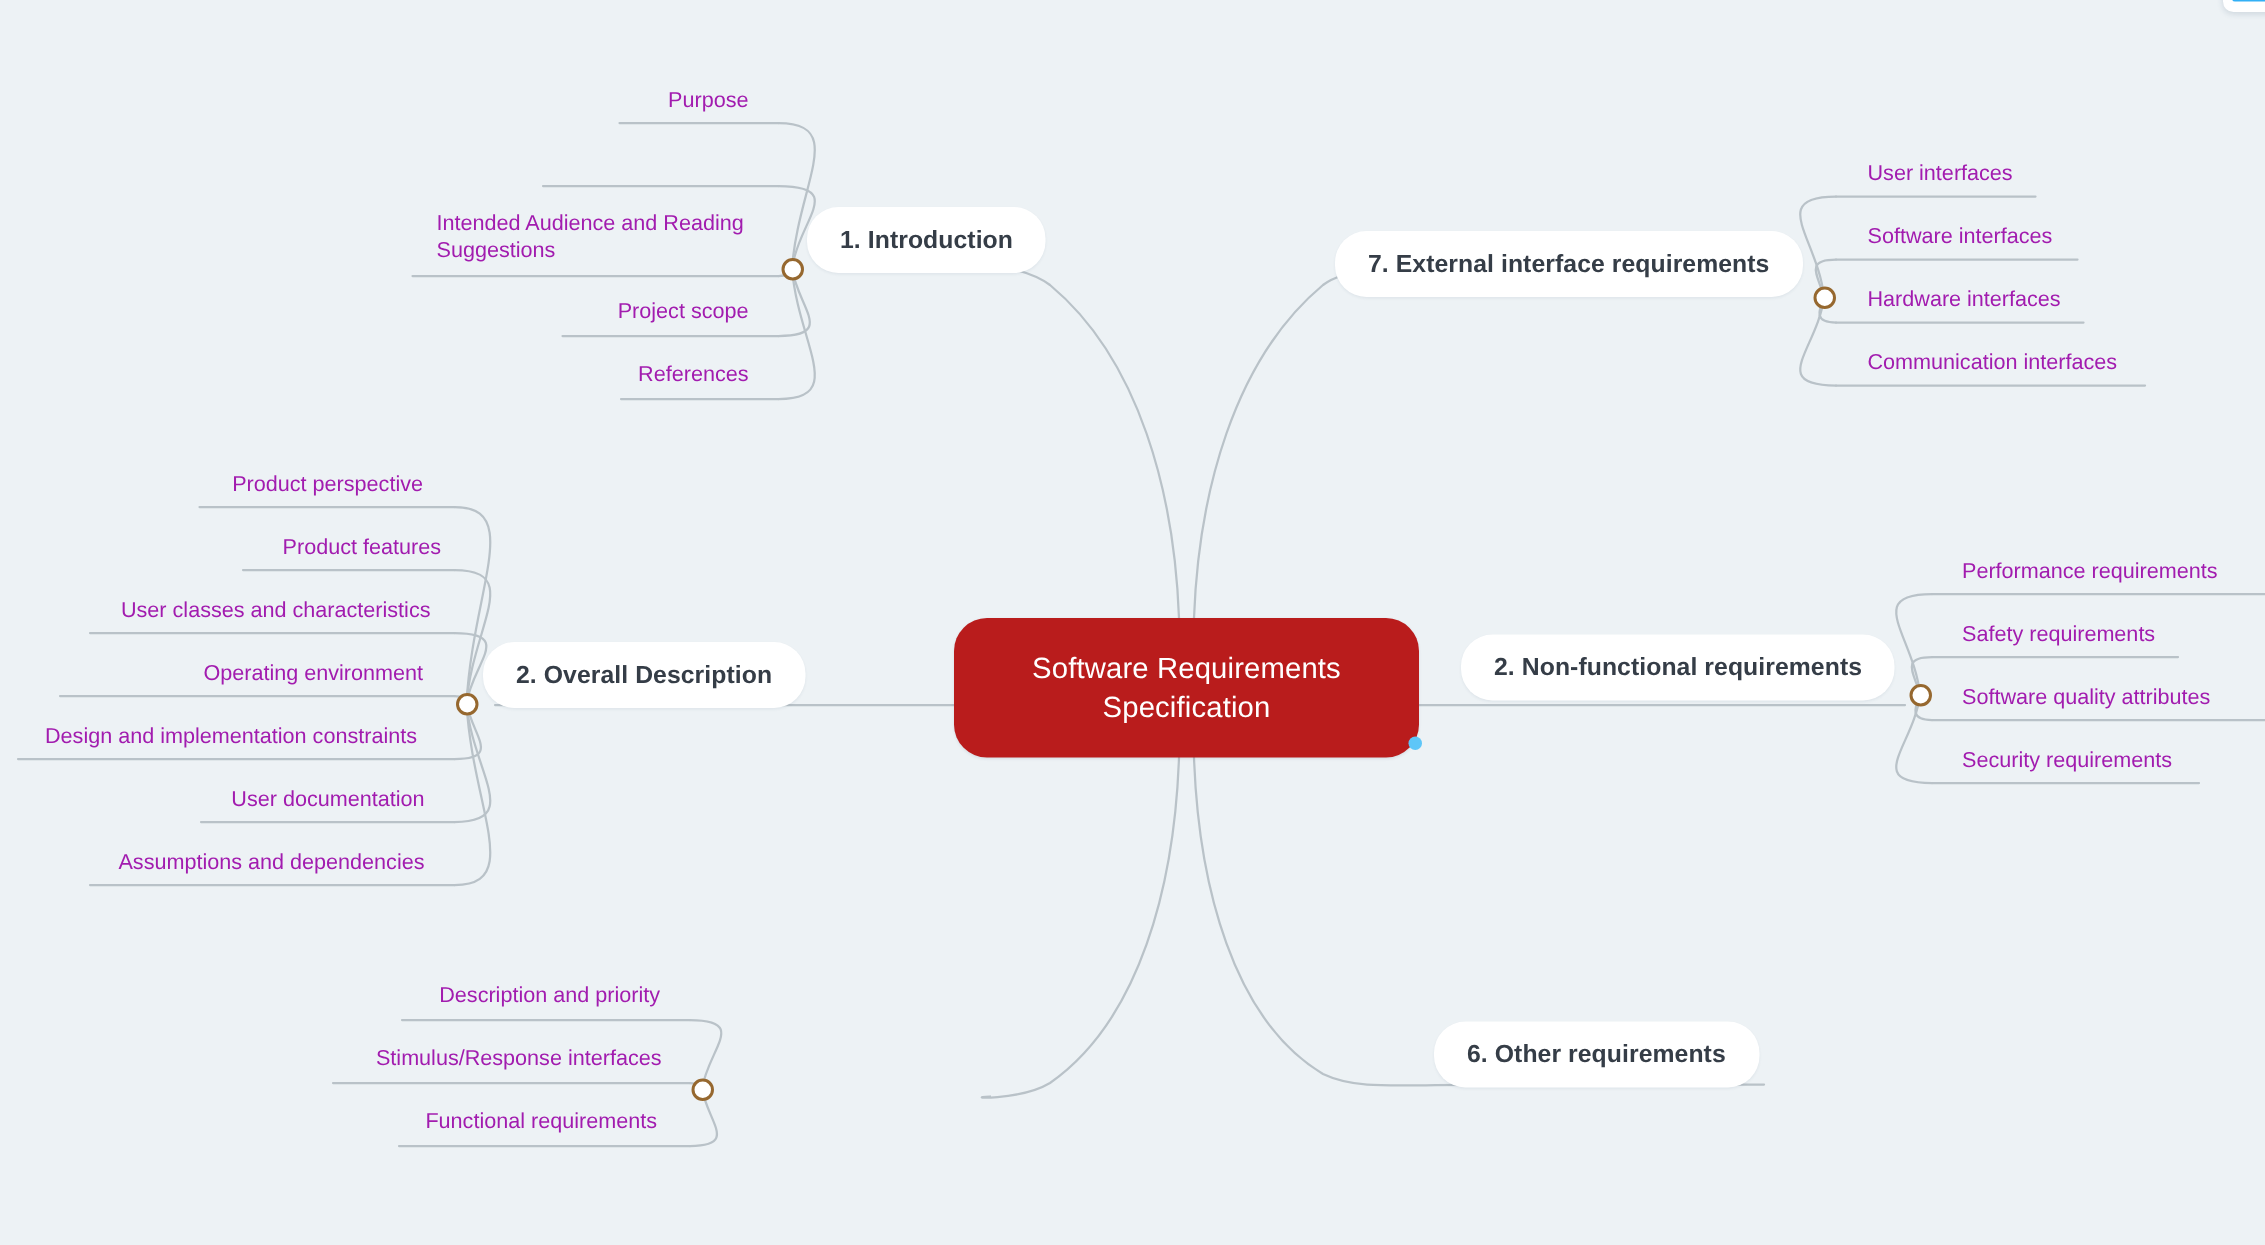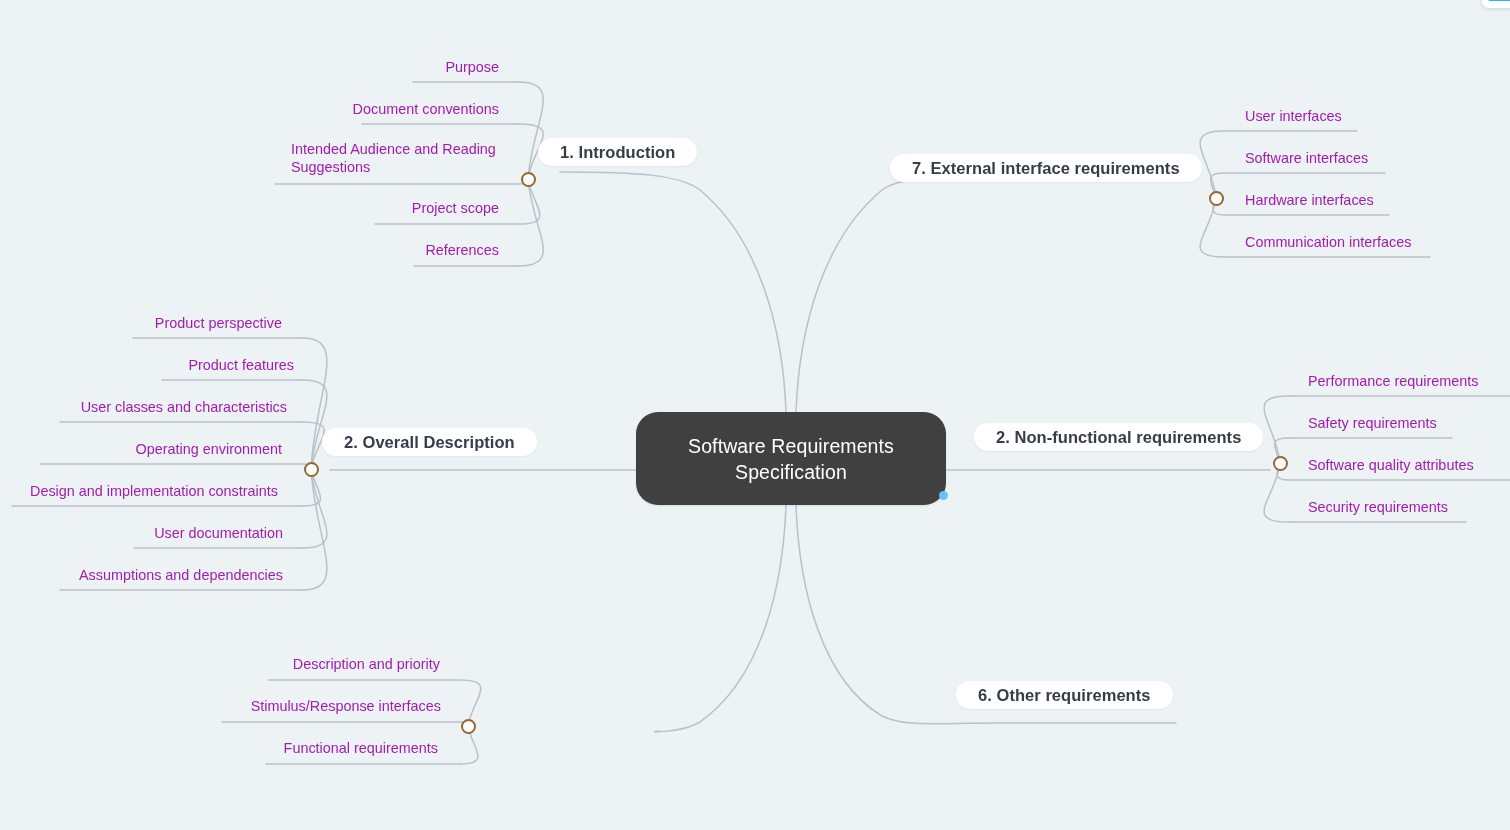--- a/index.html
+++ b/index.html
@@ -20,21 +20,21 @@
     position: absolute; left: 0; top: 0;
     width: 1510px; height: 830px;
     pointer-events: none;
   }
 
   
   .root-node {
     position: absolute;
     left: 636px; top: 412px;
     width: 310px; height: 93px;
-    background: #404040;
+    background: #b91c1c;
     border-radius: 22px;
     display: flex; align-items: center; justify-content: center;
     text-align: center;
     color: #ffffff;
     font-size: 19.5px;
     line-height: 26px;
     letter-spacing: 0.1px;
     padding: 0 22px;
     box-shadow: 0 1px 2px rgba(30,60,90,.10);
     z-index: 6;
@@ -46,21 +46,21 @@
     border-radius: 50%;
     background: #5ec6f8;
     z-index: 7;
   }
 
   
   .pill {
     position: absolute;
     background: #ffffff;
     border-radius: 21px;
-    height: 28px;
+    height: 44px;
     display: flex; align-items: center;
     padding: 0 22px;
     color: #353d47;
     font-size: 16.5px;
     font-weight: bold;
     letter-spacing: 0.05px;
     white-space: nowrap;
     box-shadow: 0 1px 2px rgba(40,70,100,.07);
     z-index: 5;
   }
@@ -171,21 +171,20 @@
     <span>Software Requirements Specification</span>
   </div>
   <div class="root-handle"></div>
 
   <div class="pill" style="left:538px; top:138px;">
     <span>1. Introduction</span>
   </div>
   <div class="ring" style="left:521px; top:172px;"></div>
 
   <div class="leaf right-al" style="left:248px; top:58px; width:251px;">Purpose</div>
-  <div class="leaf right-al" style="left:200px; top:100px; width:299px;">Document conventions</div>
   <div class="leaf left-al wrap" style="left:291px; top:140px; width:230px;">Intended Audience and Reading Suggestions</div>
   <div class="leaf right-al" style="left:250px; top:199px; width:249px;">Project scope</div>
   <div class="leaf right-al" style="left:250px; top:241px; width:249px;">References</div>
 
   <div class="pill" style="left:322px; top:428px;">
     <span>2. Overall Description</span>
   </div>
   <div class="ring" style="left:304px; top:462px;"></div>
 
   <div class="leaf right-al" style="left:36px; top:314px; width:246px;">Product perspective</div>

